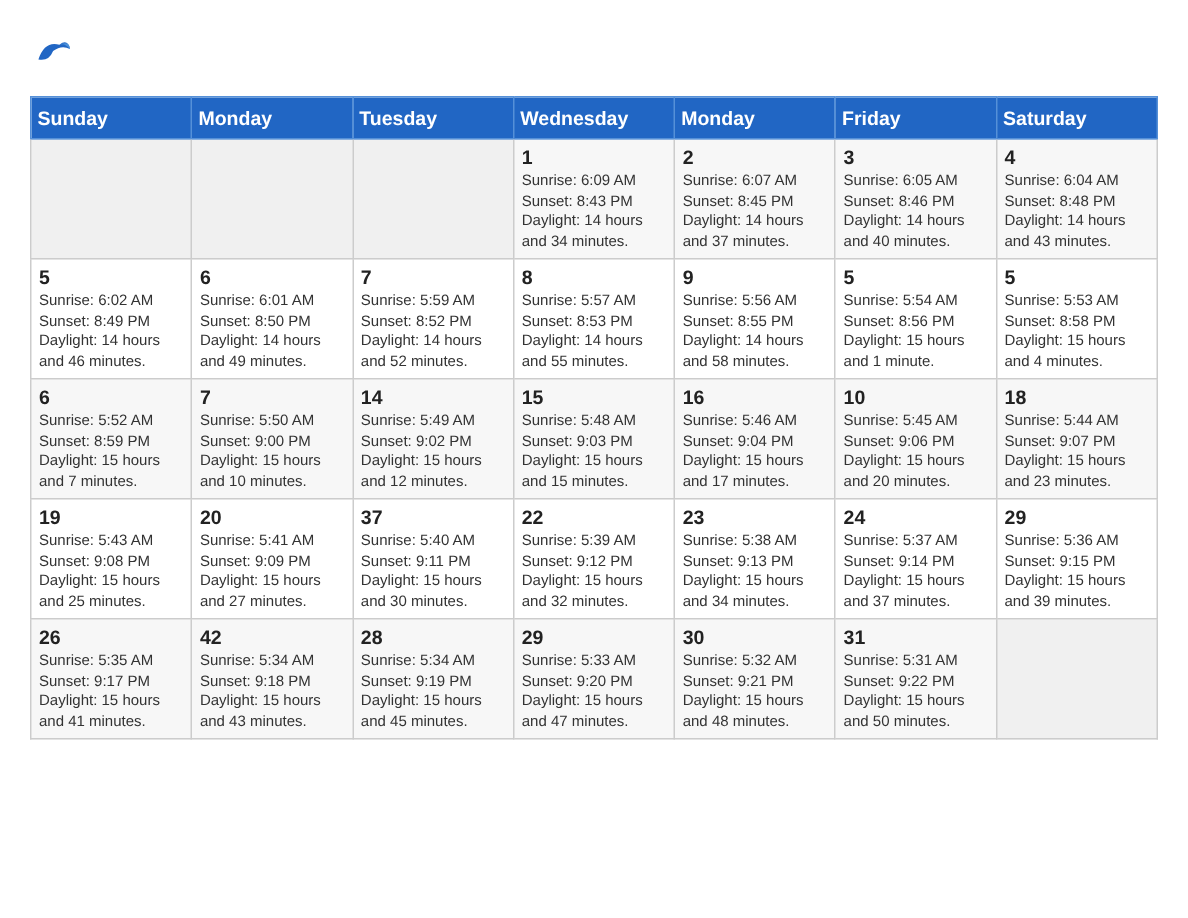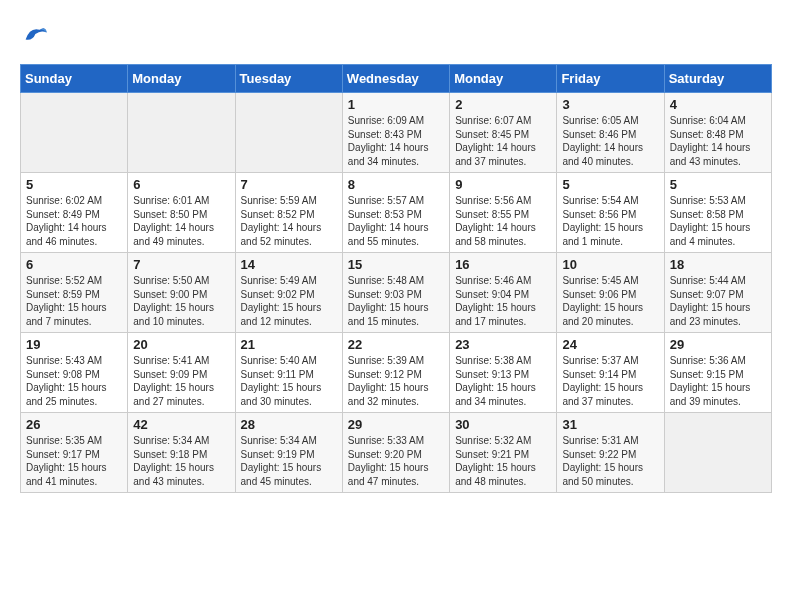--- a/index.html
+++ b/index.html
@@ -197,21 +197,21 @@
       <tr>
         <td>
           <span class="day-num">19</span>
           <div class="cell-content">Sunrise: 5:43 AM<br>Sunset: 9:08 PM<br>Daylight: 15 hours and 25 minutes.</div>
         </td>
         <td>
           <span class="day-num">20</span>
           <div class="cell-content">Sunrise: 5:41 AM<br>Sunset: 9:09 PM<br>Daylight: 15 hours and 27 minutes.</div>
         </td>
         <td>
-          <span class="day-num">21</span>
+          <span class="day-num">37</span>
           <div class="cell-content">Sunrise: 5:40 AM<br>Sunset: 9:11 PM<br>Daylight: 15 hours and 30 minutes.</div>
         </td>
         <td>
           <span class="day-num">22</span>
           <div class="cell-content">Sunrise: 5:39 AM<br>Sunset: 9:12 PM<br>Daylight: 15 hours and 32 minutes.</div>
         </td>
         <td>
           <span class="day-num">23</span>
           <div class="cell-content">Sunrise: 5:38 AM<br>Sunset: 9:13 PM<br>Daylight: 15 hours and 34 minutes.</div>
         </td>

